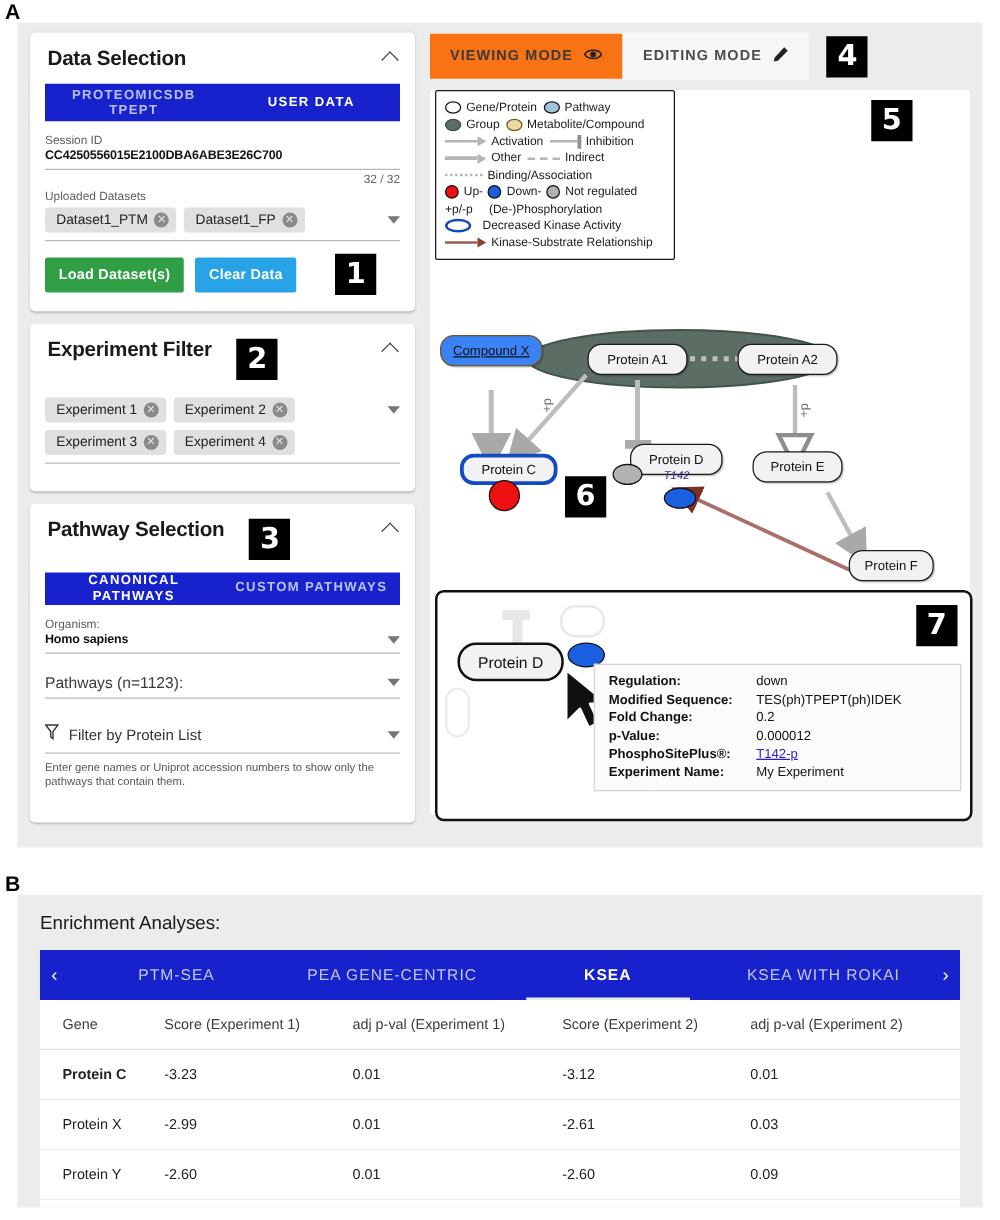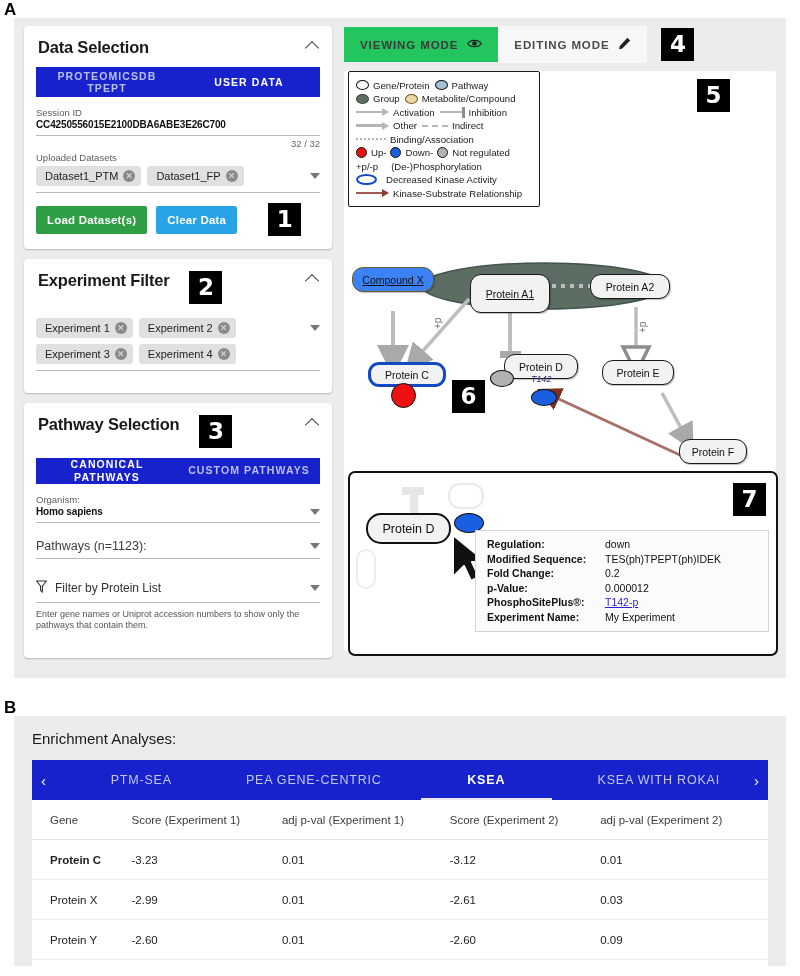--- a/index.html
+++ b/index.html
@@ -110,21 +110,21 @@
 
   .hint{ font-size:9px; color:#555; line-height:1.25; margin:6px 12px 26px 12px;}
 
   
   .modebar{ display:flex; align-items:center; gap:0; margin-bottom:8px;}
   .modetab{
     display:flex; align-items:center; gap:9px;
     padding:11px 16px; font-size:11.5px; font-weight:bold; letter-spacing:.9px;
     cursor:pointer; color:#3a3a3a;
   }
-  .modetab.active{ background:#22c55e; }
+  .modetab.active{ background:#f97316; }
   .modetab.idle{ background:#f7f7f7; color:#4a4a4a;}
 
   #graphArea{
     position:relative; width:100%; height:580px; background:#fff;
     border-radius:3px;
   }
 
   
   #legend{
     position:absolute; left:4px; top:0px; width:192px;
@@ -499,21 +499,21 @@
 
         <line x1="338" y1="385" x2="204" y2="323" stroke="#a87068" stroke-width="3" marker-end="url(#ahBrown)"></line>
 
         <text x="97" y="258" transform="rotate(-90 97 258)" font-family="Liberation Sans, sans-serif" font-size="10" fill="#6d6d6d">+p</text>
         <text x="302" y="262" transform="rotate(-90 302 262)" font-family="Liberation Sans, sans-serif" font-size="10" fill="#6d6d6d">+p</text>
       </svg>
 
       <div class="node compound" style="left:8px; top:196px; width:82px; height:25px;">
           <span>Compound X</span>
         </div>
-      <div class="node" style="left:126px; top:203px; width:80px; height:39px;text-decoration:underline;">
+      <div class="node" style="left:126px; top:203px; width:80px; height:25px;">
           <span>Protein A1</span>
         </div>
       <div class="node" style="left:246px; top:203px; width:80px; height:25px;">
           <span>Protein A2</span>
         </div>
       <div class="node sel" style="left:24px; top:291px; width:78px; height:25px;">
           <span>Protein C</span>
         </div>
       <div class="node" style="left:160px; top:283px; width:74px; height:25px;">
           <span>Protein D</span>

